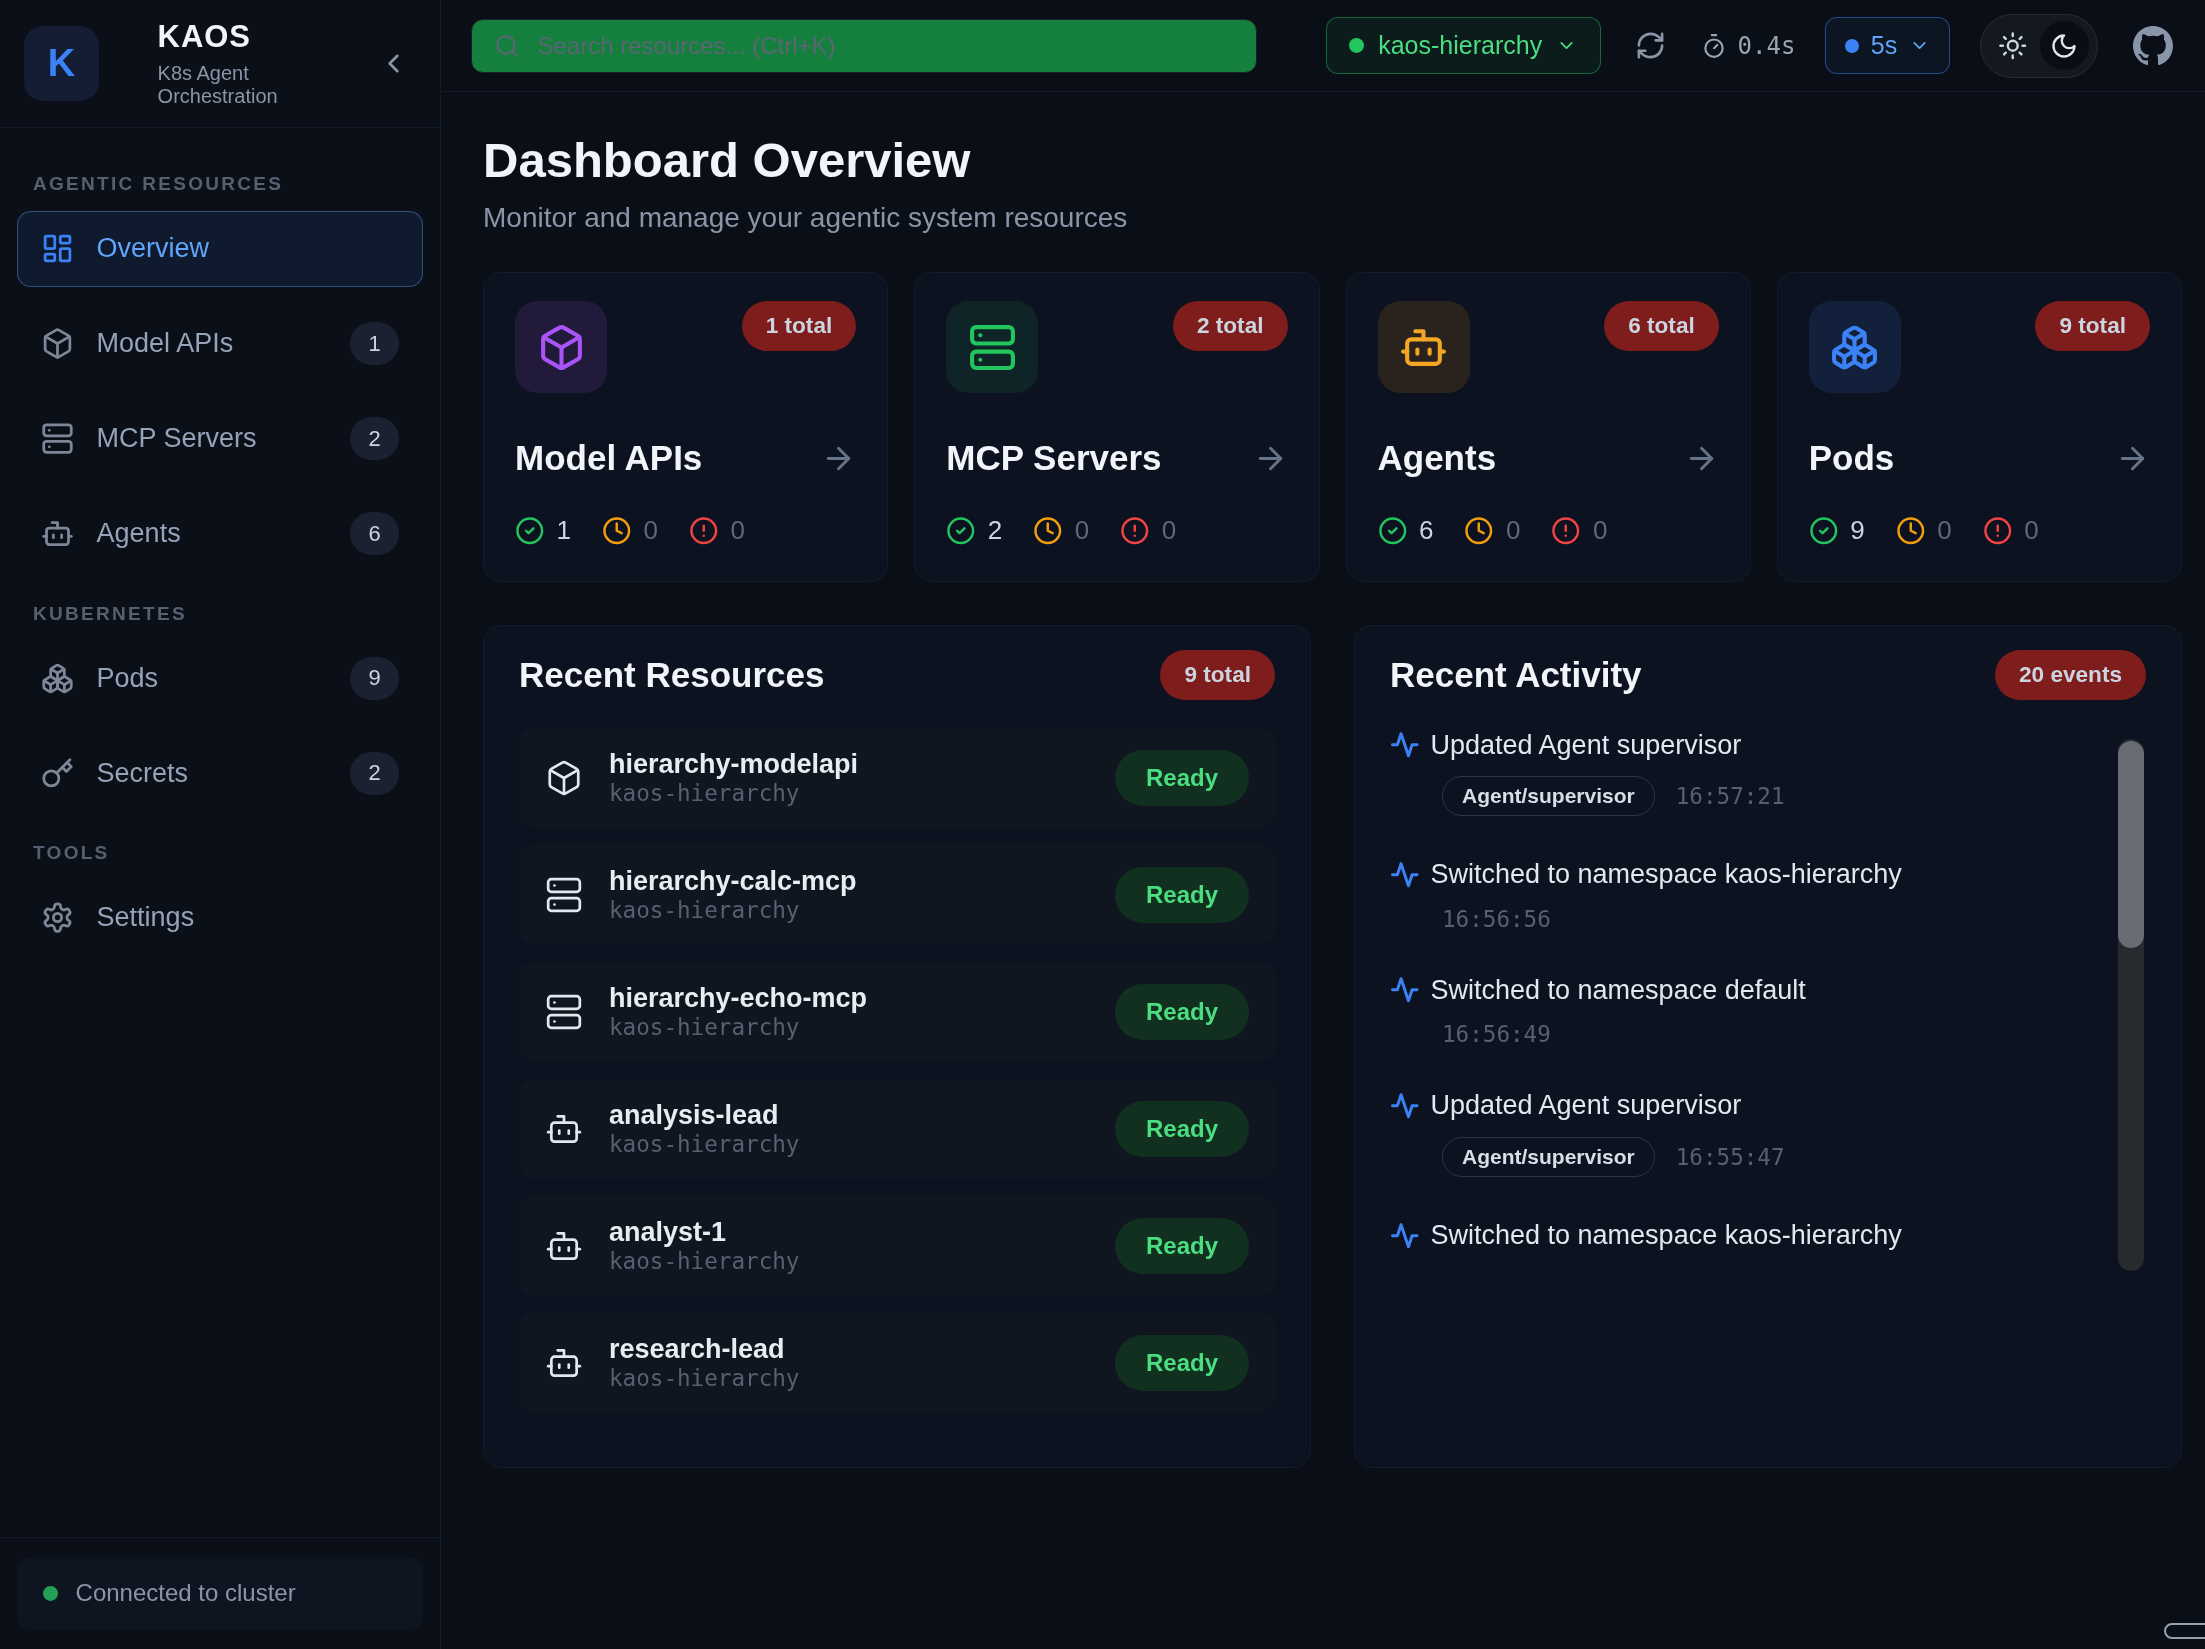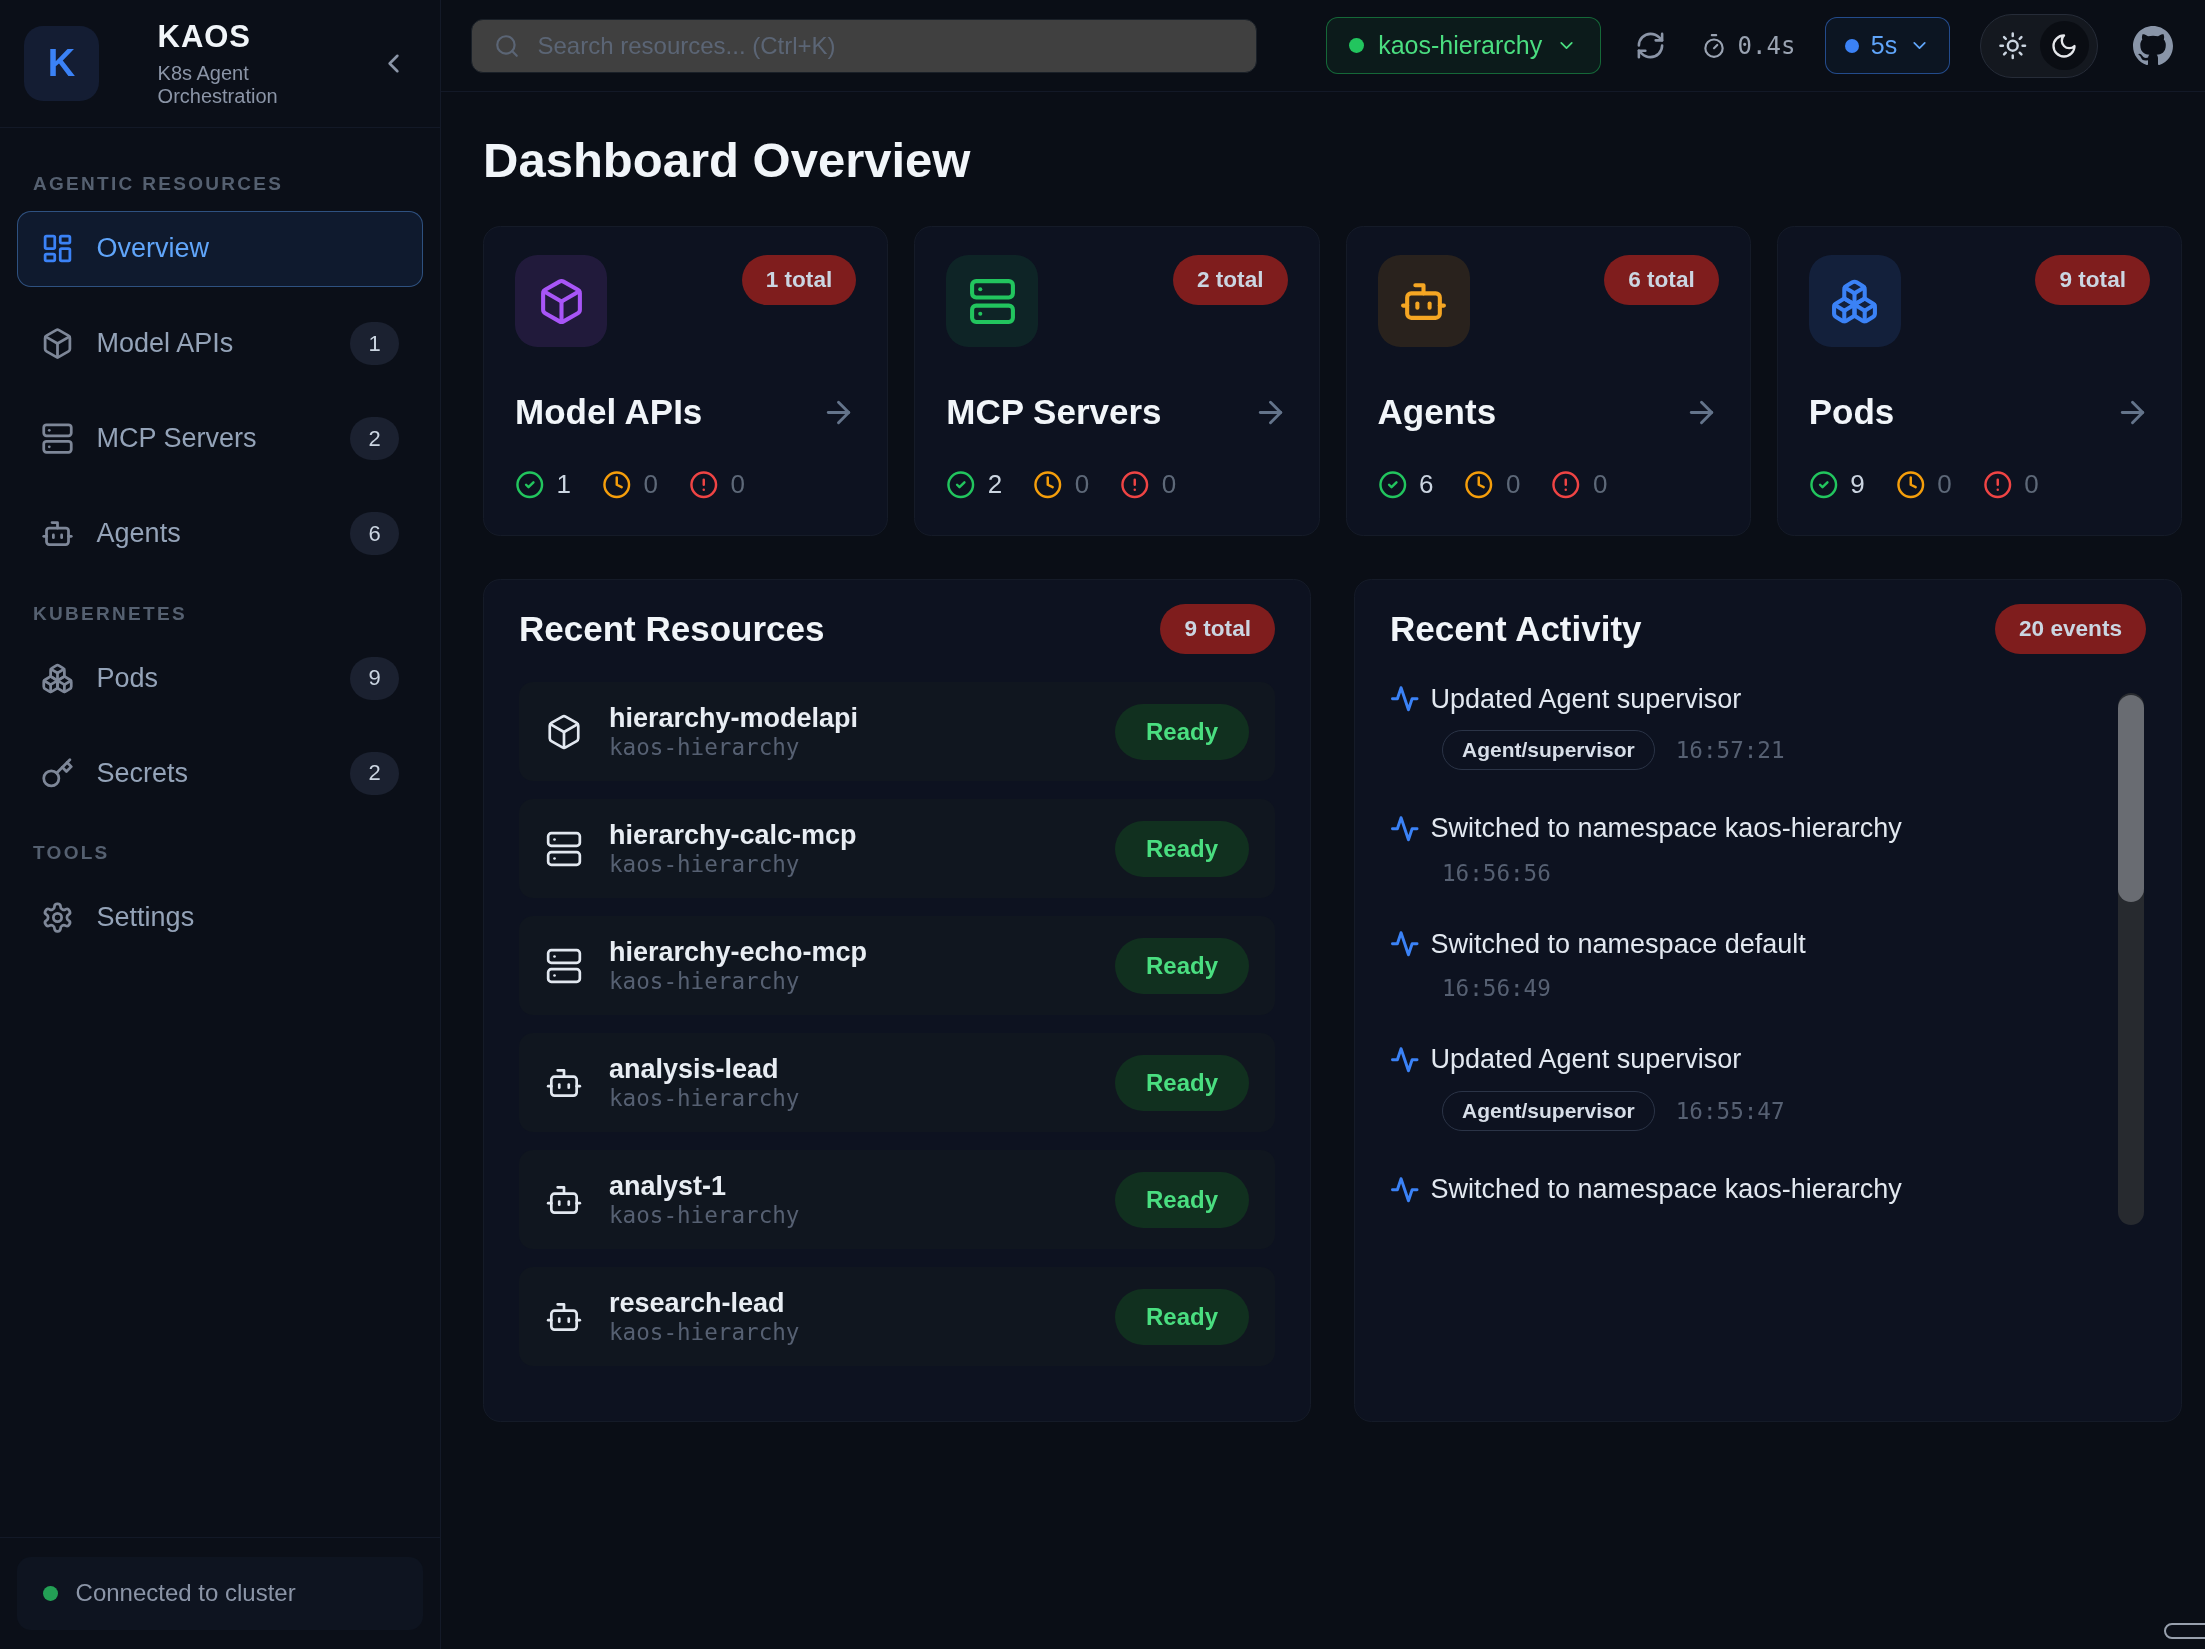--- a/index.html
+++ b/index.html
@@ -69,21 +69,21 @@
 
   
   .right-col { flex:1; display:flex; flex-direction:column; height:100%; }
 
   .topbar {
     height:92px; flex:0 0 92px; border-bottom:1.7px solid #131927;
     display:flex; align-items:center; padding:0 33px 0 29.5px; gap:29.5px;
   }
   .search-box {
     width:786px; height:54px; border-radius:12px;
-    background:#404040; border:1.7px solid #1a2028;
+    background:#15803d; border:1.7px solid #1a2028;
     display:flex; align-items:center; gap:17.4px; padding:0 22.6px;
     color:#5b6575;
   }
   .search-box input {
     flex:1; background:transparent; border:none; outline:none;
     color:#cbd5e1; font-size:24px; font-family:"Liberation Sans",sans-serif;
   }
   .search-box input::placeholder { color:#5b6575; }
   .top-spacer { flex:1; }
 
@@ -413,20 +413,21 @@
         <span>
           <svg width="40" height="40" viewBox="0 0 16 16" fill="currentColor">
               <path d="M8 0C3.58 0 0 3.58 0 8c0 3.54 2.29 6.53 5.47 7.59.4.07.55-.17.55-.38 0-.19-.01-.82-.01-1.49-2.01.37-2.53-.49-2.69-.94-.09-.23-.48-.94-.82-1.13-.28-.15-.68-.52-.01-.53.63-.01 1.08.58 1.23.82.72 1.21 1.87.87 2.33.66.07-.52.28-.87.51-1.07-1.78-.2-3.64-.89-3.64-3.95 0-.87.31-1.59.82-2.15-.08-.2-.36-1.02.08-2.12 0 0 .67-.21 2.2.82.64-.18 1.32-.27 2-.27s1.36.09 2 .27c1.53-1.04 2.2-.82 2.2-.82.44 1.1.16 1.92.08 2.12.51.56.82 1.27.82 2.15 0 3.07-1.87 3.75-3.65 3.95.29.25.54.73.54 1.48 0 1.07-.01 1.93-.01 2.2 0 .21.15.46.55.38A8.01 8.01 0 0 0 16 8c0-4.42-3.58-8-8-8Z"></path>
             </svg>
         </span>
       </button>
     </header>
 
     <main class="main">
       <h1 class="page-title">Dashboard Overview</h1>
+      <p class="page-sub">Monitor and manage your agentic system resources</p>
 
       <section class="cards">
 
         <div class="card">
           <div class="card-top">
             <div class="tile purple">
               <svg width="49" height="49" viewBox="0 0 24 24" fill="none" stroke="currentColor" stroke-width="2" stroke-linecap="round" stroke-linejoin="round">
                   <path d="M21 8a2 2 0 0 0-1-1.73l-7-4a2 2 0 0 0-2 0l-7 4A2 2 0 0 0 3 8v8a2 2 0 0 0 1 1.73l7 4a2 2 0 0 0 2 0l7-4A2 2 0 0 0 21 16Z"></path>
                   <path d="m3.3 7 8.7 5 8.7-5"></path>
                   <path d="M12 22V12"></path>

